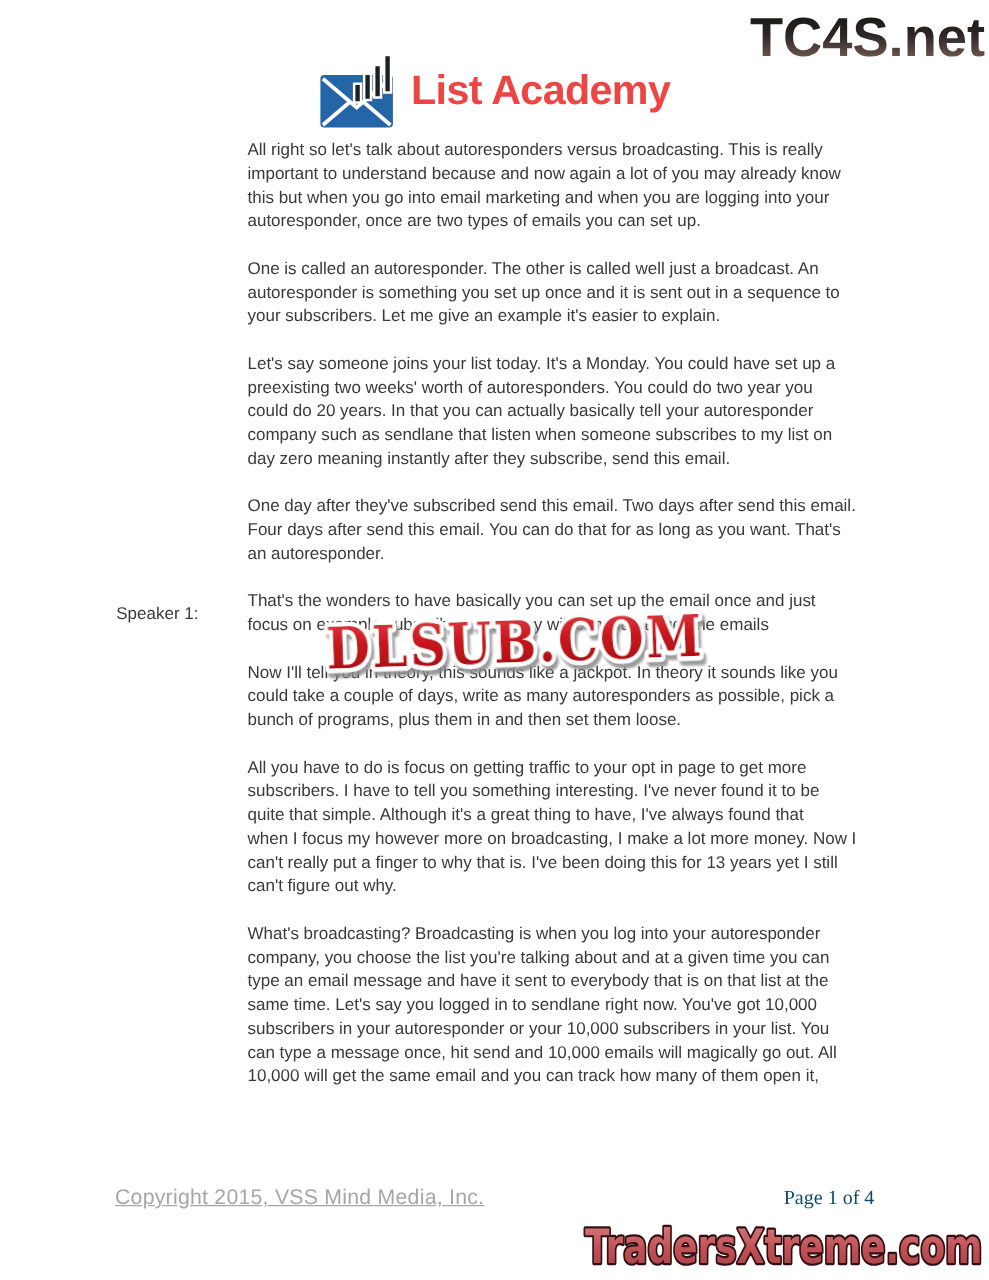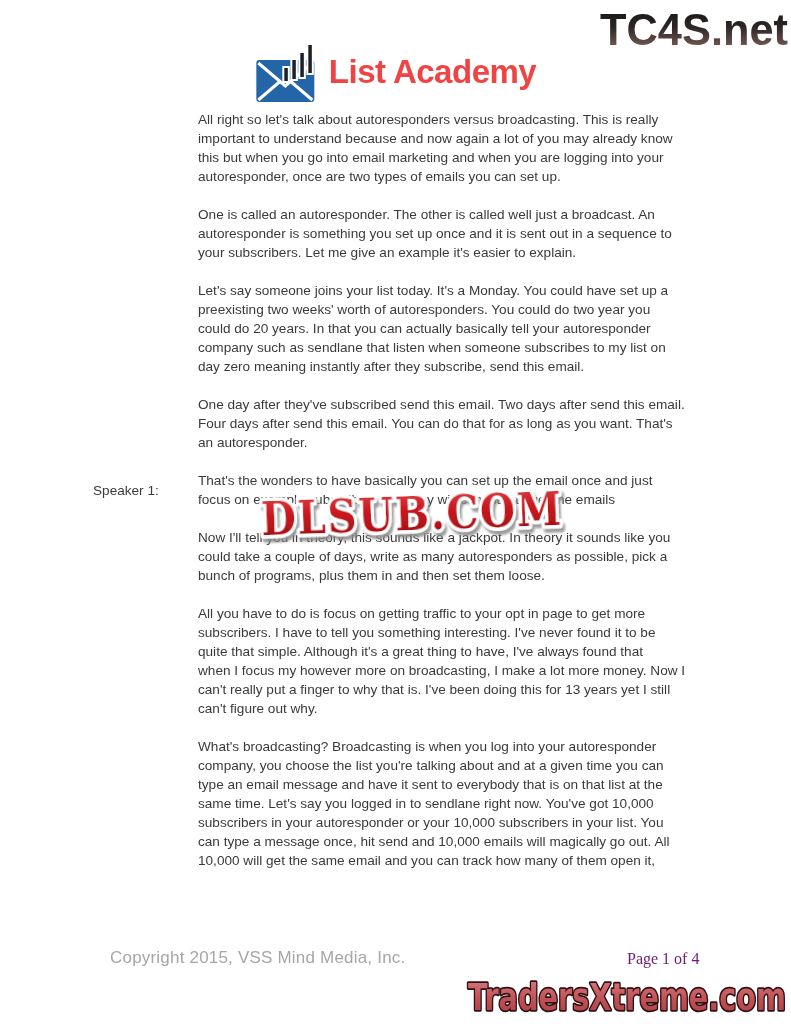--- a/index.html
+++ b/index.html
@@ -40,28 +40,29 @@
   .line { white-space:nowrap; }
 
   
   .dlsub-wm {
     position:absolute; left:240px; top:477px;
     transform:rotate(-2deg);
   }
 
   
   .copyright {
-    position:absolute; left:110px; top:948px;
+    position:absolute; left:92px; top:948px;
     font-size:17px; color:#a6a6a8; letter-spacing:0.2px;
     white-space:nowrap;
+    text-decoration:underline;
   }
   .pagenum {
     position:absolute; left:627px; top:950px;
     font-family:"Liberation Serif", serif;
-    font-size:16px; color:#701a75;
+    font-size:16px; color:#0c4a6e;
     white-space:nowrap;
   }
 
   
   .traders-wm { position:absolute; right:-6px; top:972px; }
 </style>
 </head>
 <body>
 
 <div class="page">

